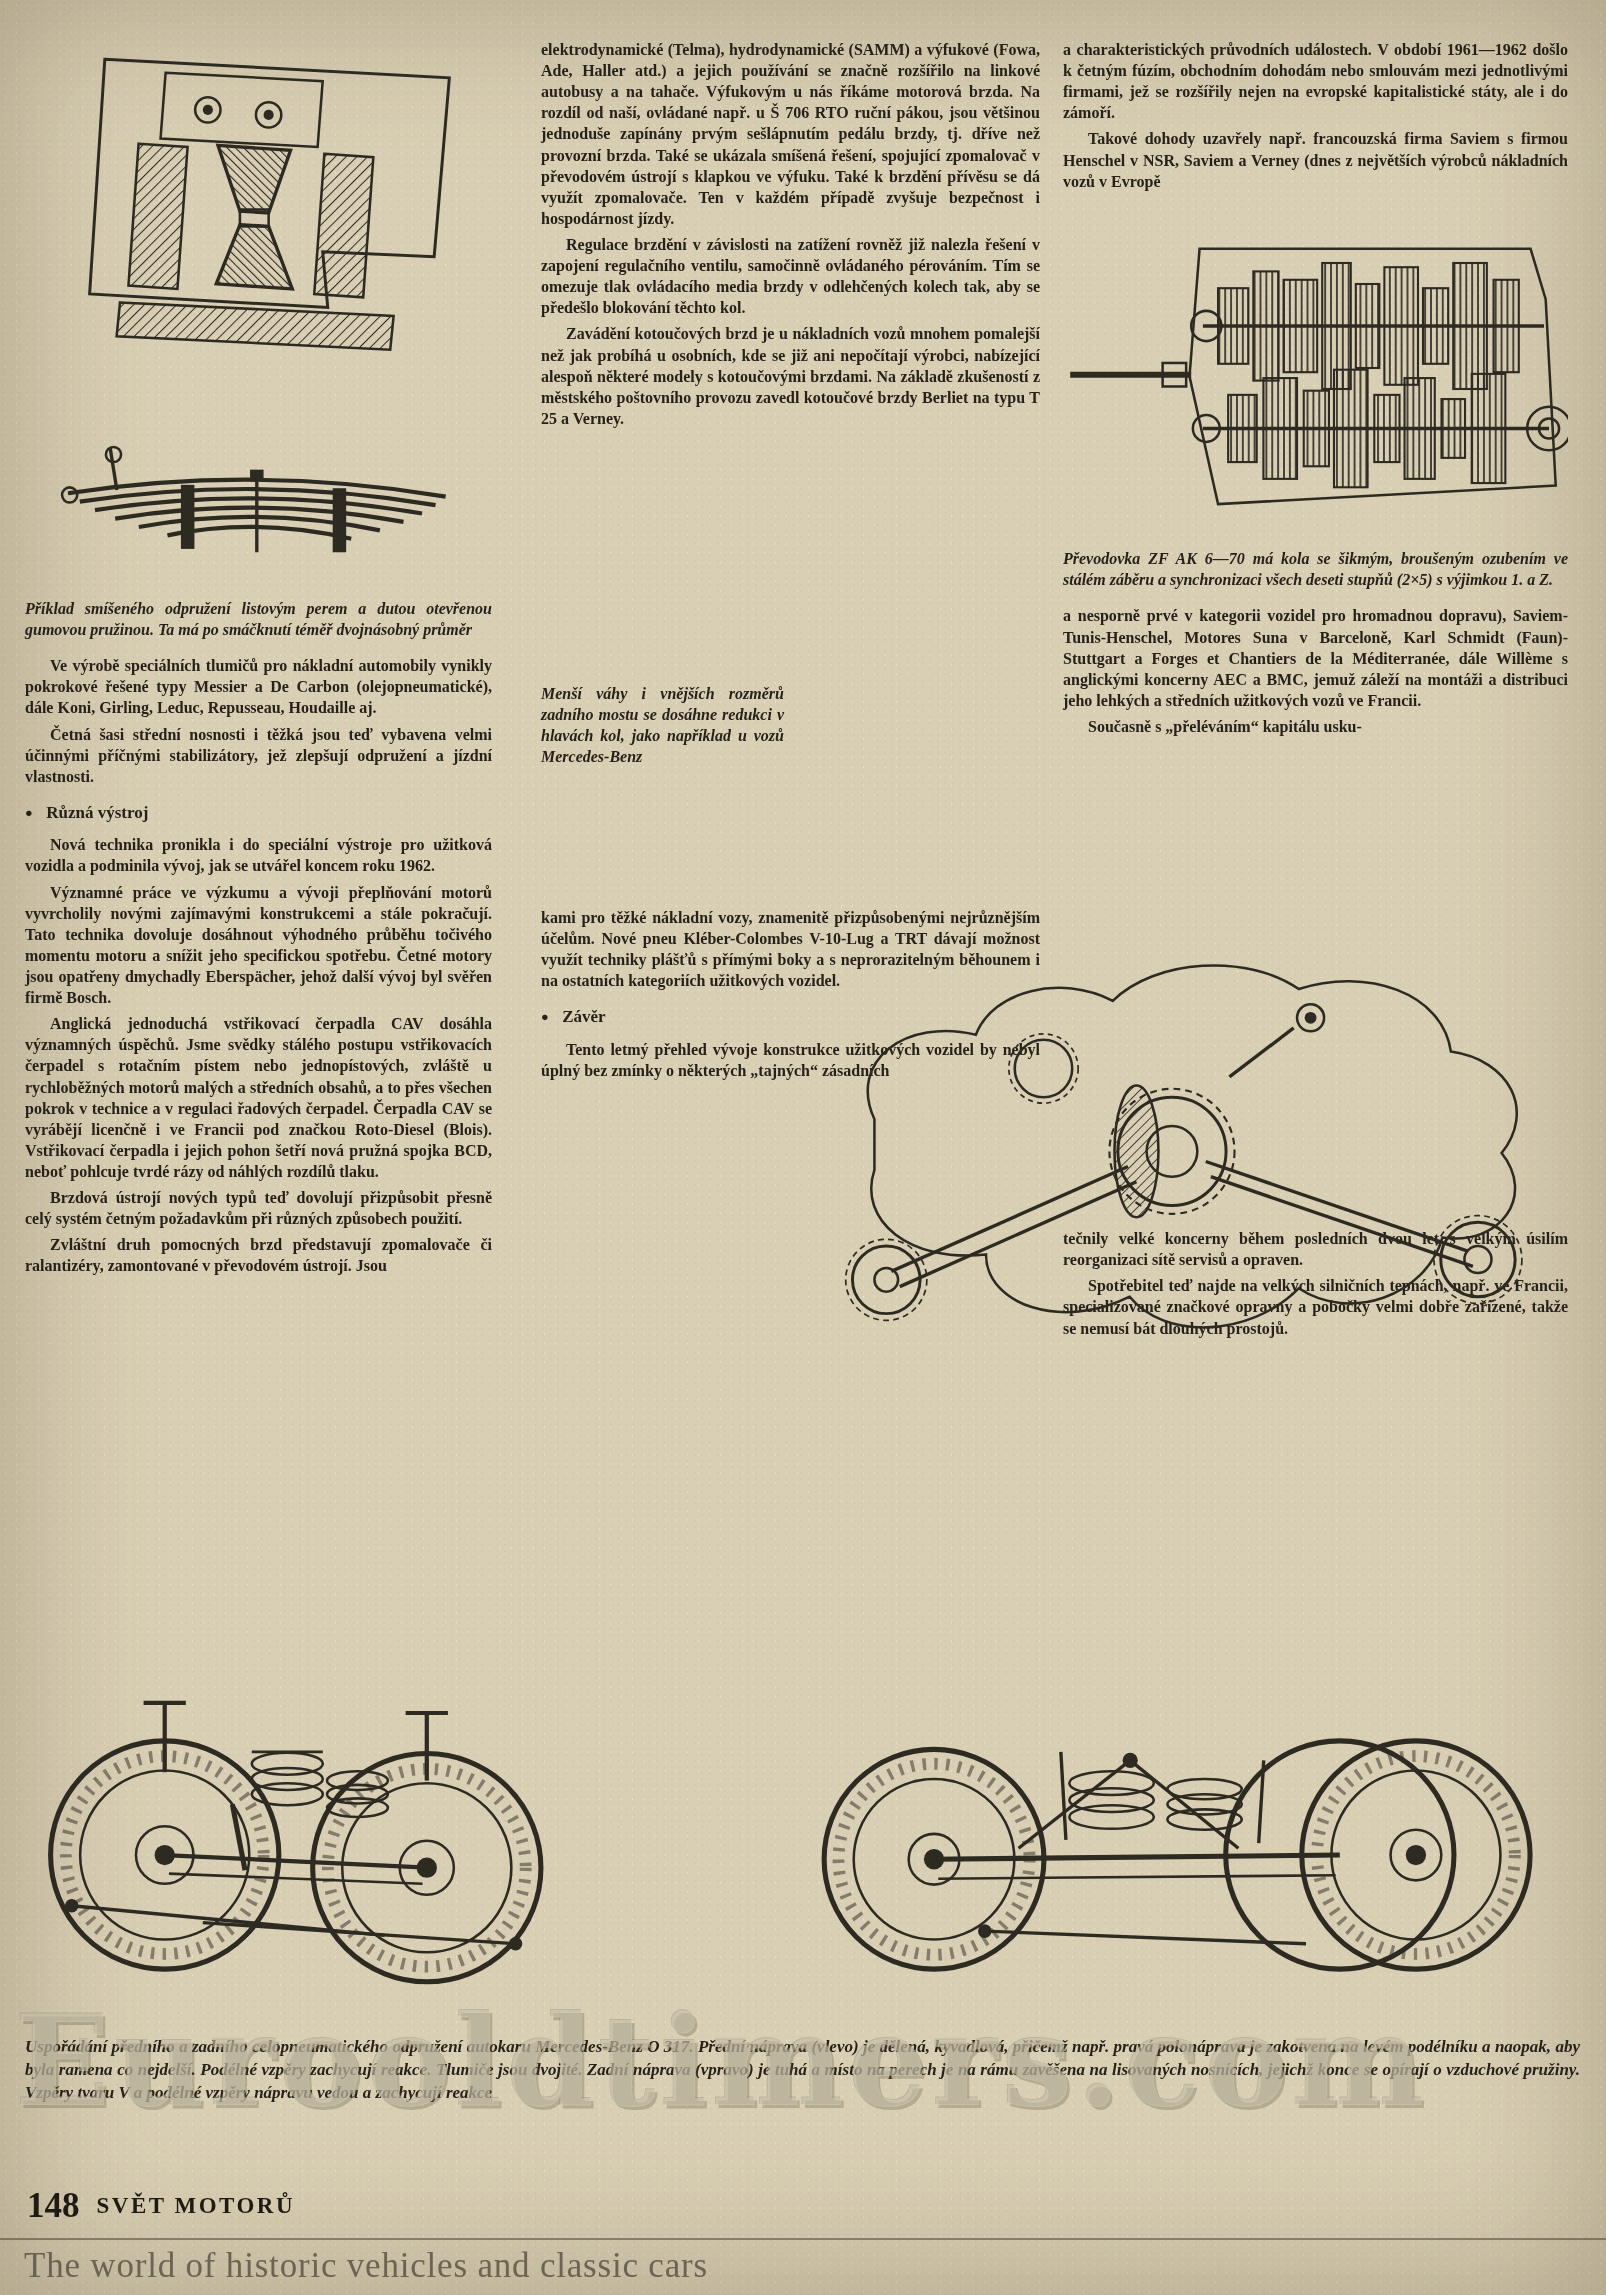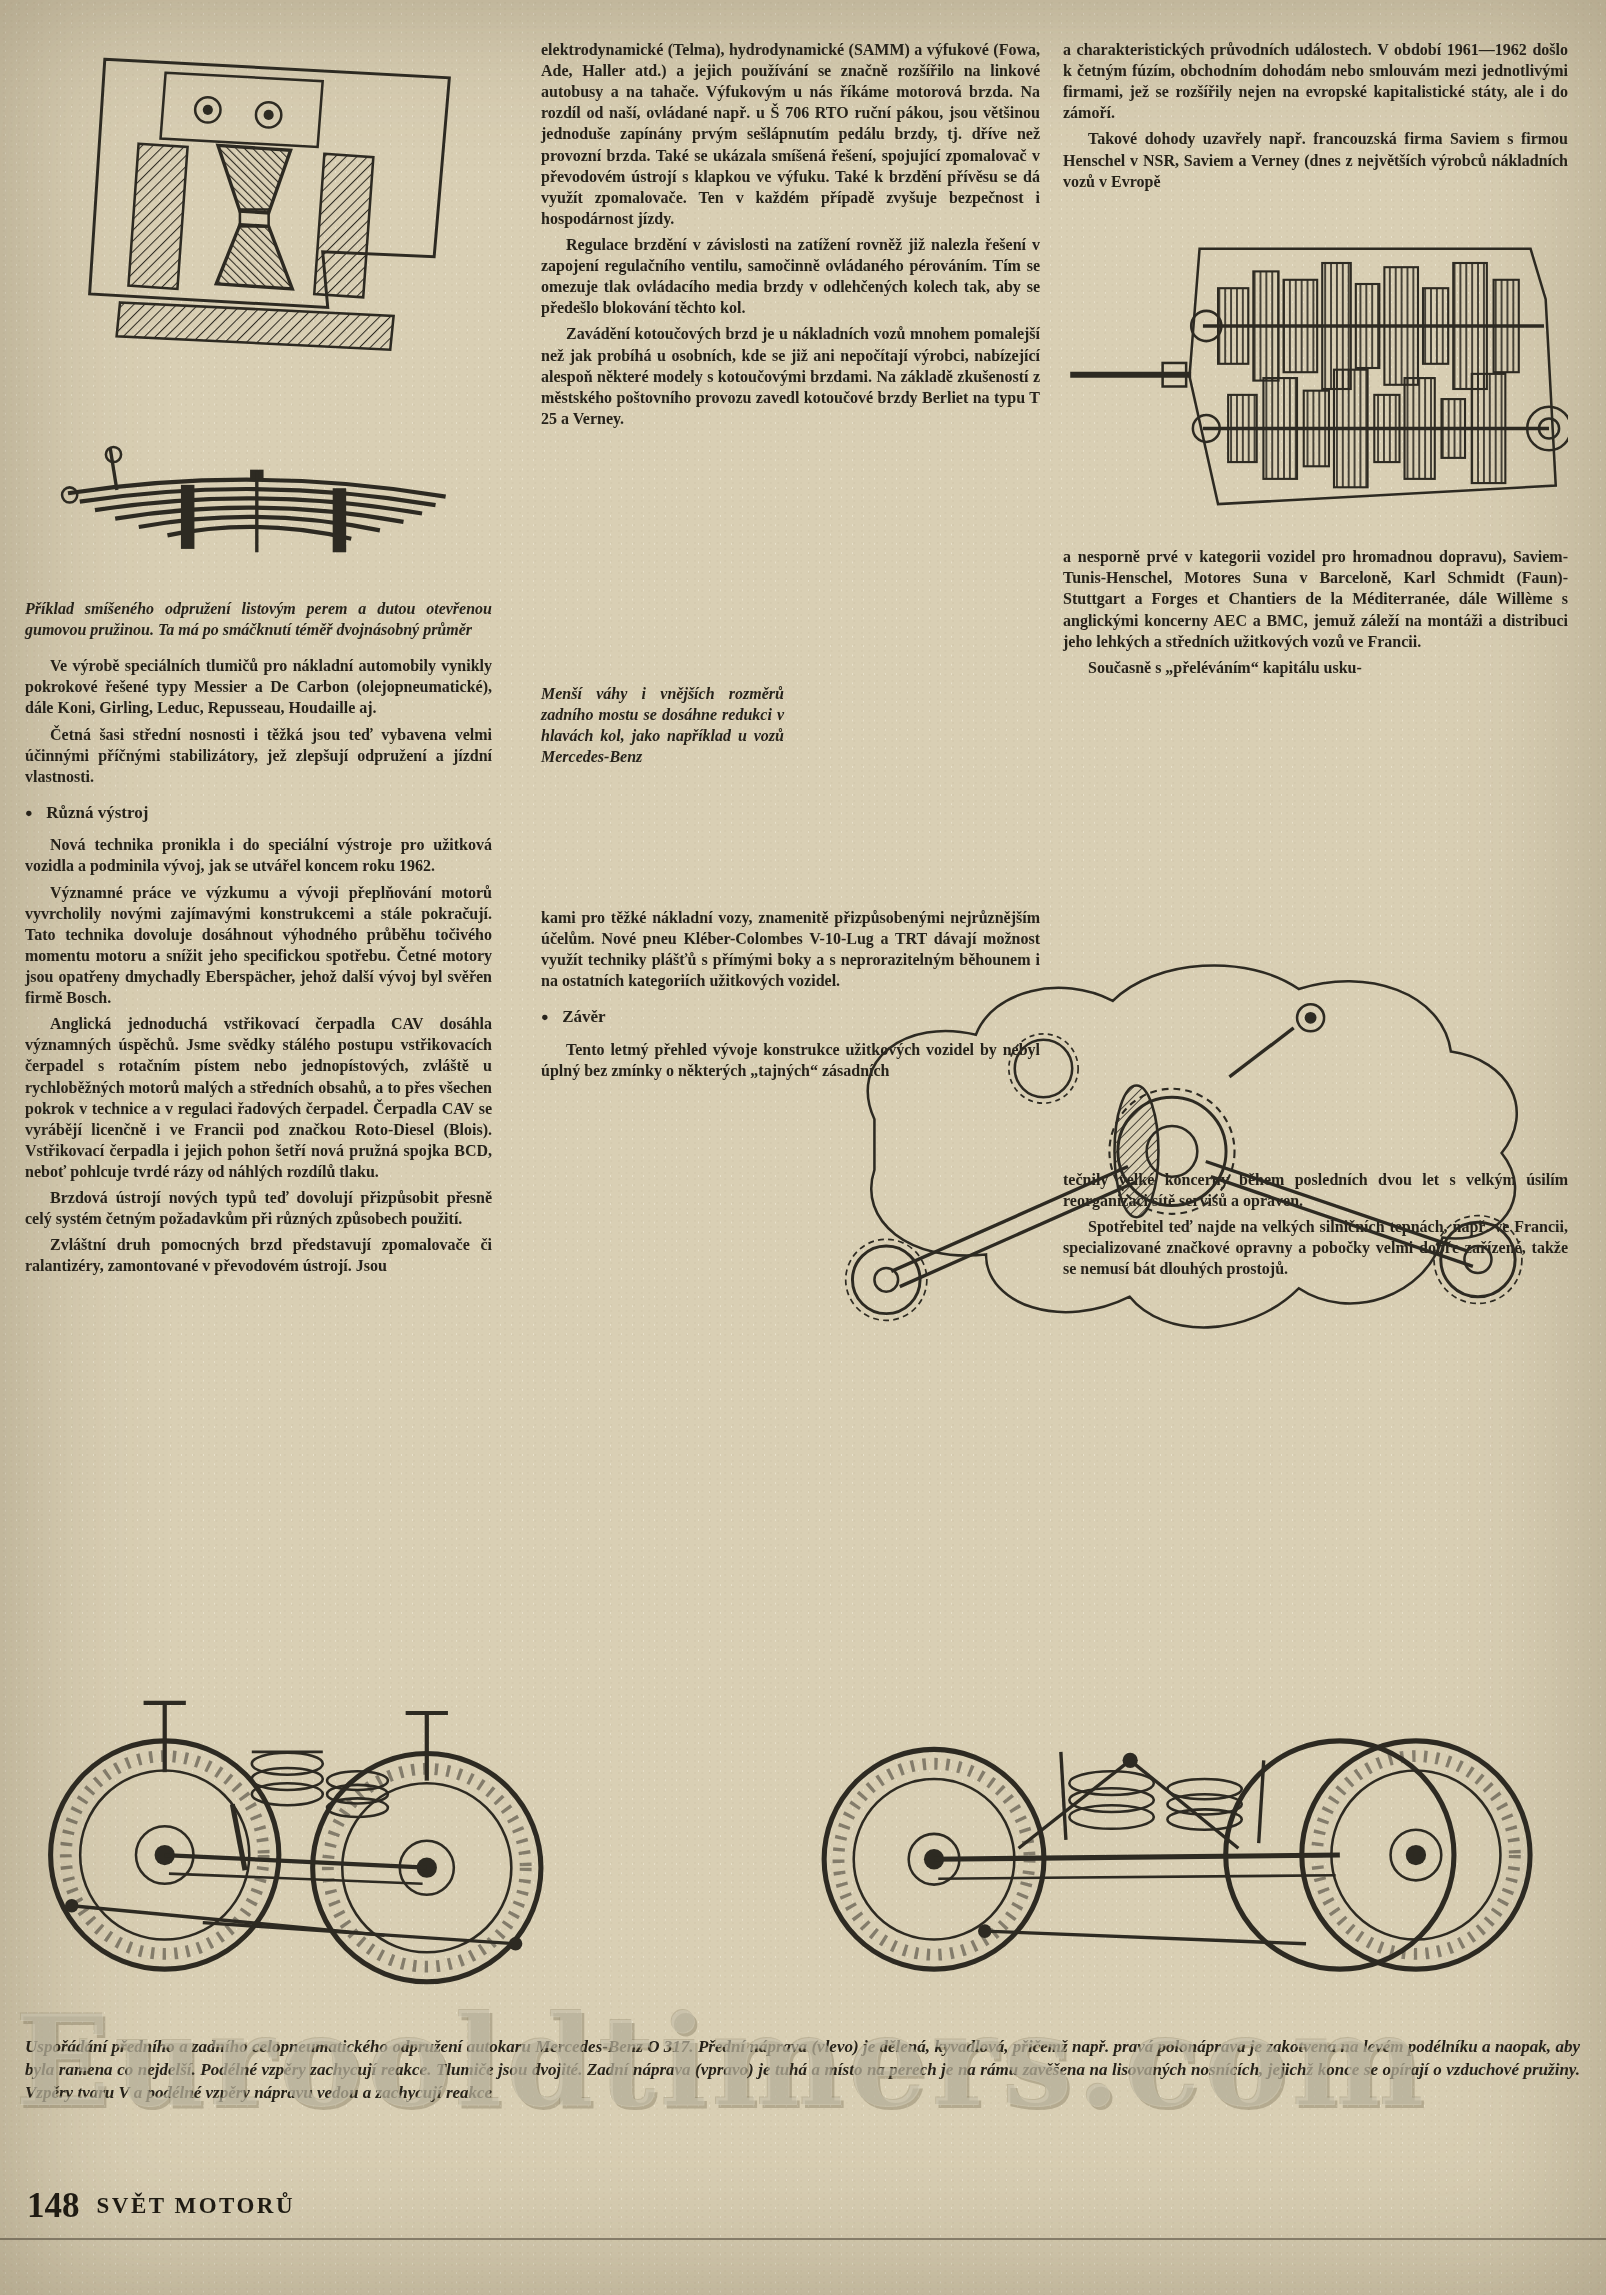--- a/index.html
+++ b/index.html
@@ -169,20 +169,21 @@
         <rect x="322" y="202" width="40" height="140" fill="url(#hv3)" stroke="#2d2a22" stroke-width="2.5"></rect>
         <rect x="370" y="232" width="30" height="80" fill="url(#hv3)" stroke="#2d2a22" stroke-width="2.5"></rect>
         <rect x="406" y="212" width="36" height="120" fill="url(#hv3)" stroke="#2d2a22" stroke-width="2.5"></rect>
         <rect x="450" y="237" width="28" height="70" fill="url(#hv3)" stroke="#2d2a22" stroke-width="2.5"></rect>
         <rect x="486" y="207" width="40" height="130" fill="url(#hv3)" stroke="#2d2a22" stroke-width="2.5"></rect>
         <circle cx="578" cy="272" r="26" fill="none" stroke="#2d2a22" stroke-width="3"></circle>
         <circle cx="578" cy="272" r="12" fill="none" stroke="#2d2a22" stroke-width="3"></circle>
       </svg>
     </div>
 
+    <p class="caption">Převodovka ZF AK 6—70 má kola se šikmým, broušeným ozubením ve stálém záběru a synchronizaci všech deseti stupňů (2×5) s výjimkou 1. a Z.</p>
     <p>a nesporně prvé v kategorii vozidel pro hromadnou dopravu), Saviem-Tunis-Henschel, Motores Suna v Barceloně, Karl Schmidt (Faun)-Stuttgart a Forges et Chantiers de la Méditerranée, dále Willème s anglickými koncerny AEC a BMC, jemuž záleží na montáži a distribuci jeho lehkých a středních užitkových vozů ve Francii.</p>
     <p class="indent">Současně s „přeléváním“ kapitálu usku-</p>
 
     <div class="spacer-right"></div>
 
     <p>tečnily velké koncerny během posledních dvou let s velkým úsilím reorganizaci sítě servisů a opraven.</p>
     <p class="indent">Spotřebitel teď najde na velkých silničních tepnách, např. ve Francii, specializované značkové opravny a pobočky velmi dobře zařízené, takže se nemusí bát dlouhých prostojů.</p>
   </div>
 
   <div class="figure fig-axle">
@@ -283,15 +284,16 @@
   <p class="bottom-caption">Uspořádání předního a zadního celopneumatického odpružení autokaru Mercedes-Benz O 317. Přední náprava (vlevo) je dělená, kyvadlová, přičemž např. pravá polonáprava je zakotvena na levém podélníku a naopak, aby byla ramena co nejdelší. Podélné vzpěry zachycují reakce. Tlumiče jsou dvojité. Zadní náprava (vpravo) je tuhá a místo na perech je na rámu zavěšena na lisovaných nosnících, jejichž konce se opírají o vzduchové pružiny. Vzpěry tvaru V a podélné vzpěry nápravu vedou a zachycují reakce</p>
 
   <div class="watermark-large">Eurooldtimers.com</div>
 
   <div class="footer">
     <span class="footer-number">148</span>
     <span class="footer-title">SVĚT MOTORŮ</span>
   </div>
 
   <div class="bottom-rule"></div>
+  <div class="tagline">The world of historic vehicles and classic cars</div>
 
 </div>
 
 
 </body></html>

